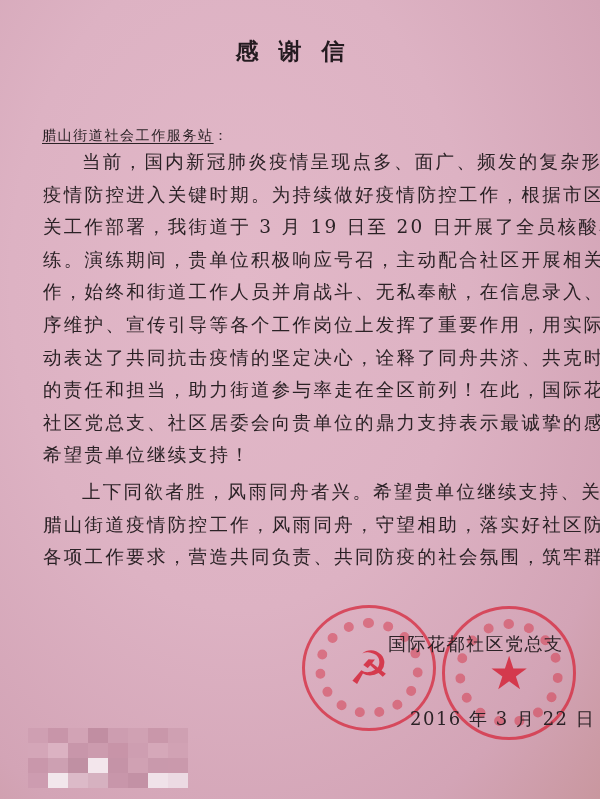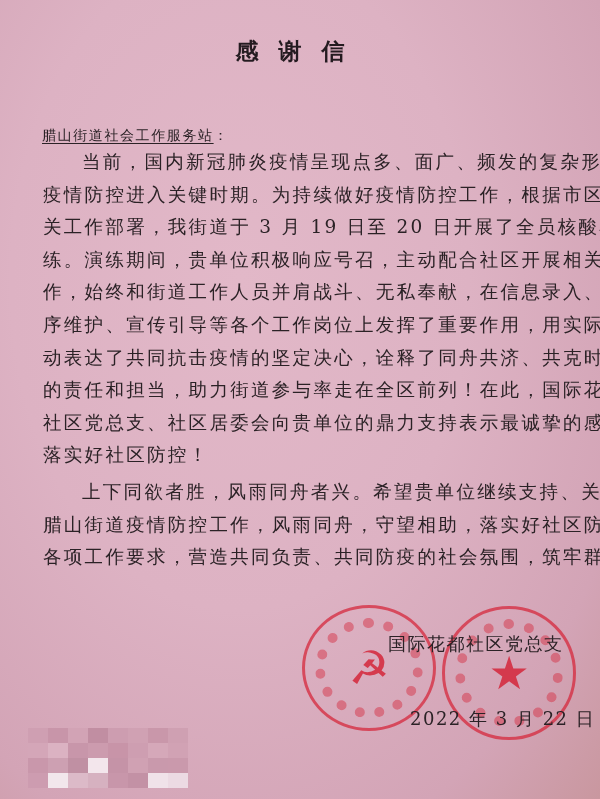--- a/index.html
+++ b/index.html
@@ -64,41 +64,41 @@
     <div>
       <div class="line indent">当前，国内新冠肺炎疫情呈现点多、面广、频发的复杂形势，</div>
       <div class="line">疫情防控进入关键时期。为持续做好疫情防控工作，根据市区有</div>
       <div class="line">关工作部署，我街道于 3 月 19 日至 20 日开展了全员核酸检测演</div>
       <div class="line">练。演练期间，贵单位积极响应号召，主动配合社区开展相关工</div>
       <div class="line">作，始终和街道工作人员并肩战斗、无私奉献，在信息录入、秩</div>
       <div class="line">序维护、宣传引导等各个工作岗位上发挥了重要作用，用实际行</div>
       <div class="line">动表达了共同抗击疫情的坚定决心，诠释了同舟共济、共克时艰</div>
       <div class="line">的责任和担当，助力街道参与率走在全区前列！在此，国际花都</div>
       <div class="line">社区党总支、社区居委会向贵单位的鼎力支持表示最诚挚的感谢，</div>
-      <div class="line">落实好社区防控！</div>
+      <div class="line">希望贵单位继续支持！</div>
     </div>
     <div class="gap"></div>
     <div>
       <div class="line indent">上下同欲者胜，风雨同舟者兴。希望贵单位继续支持、关心</div>
       <div class="line">腊山街道疫情防控工作，风雨同舟，守望相助，落实好社区防控</div>
       <div class="line">各项工作要求，营造共同负责、共同防疫的社会氛围，筑牢群防</div>
     </div>
   </div>
 
   <div class="seal" style="left:302px; top:605px; width:128px; height:120px;">
     <div class="ring"></div>
     <span class="emblem">☭</span>
   </div>
   <div class="seal" style="left:442px; top:606px; width:128px; height:128px;">
     <div class="ring"></div>
     <span class="emblem">★</span>
   </div>
 
   <div class="sig" style="top:632px;">国际花都社区党总支</div>
-  <div class="sig" style="top:707px; left:410px;">2022 年 3 月 22 日</div>
+  <div class="sig" style="top:707px; left:410px;">2016 年 3 月 22 日</div>
 
   <div class="blur">
     <span style="background:#cf9fb2"></span>
       <span style="background:#c895a9"></span>
       <span style="background:#d2a3b5"></span>
       <span style="background:#c18ea2"></span>
       <span style="background:#cd9db0"></span>
       <span style="background:#d0a1b3"></span>
       <span style="background:#c997aa"></span>
       <span style="background:#cfa0b2"></span>

